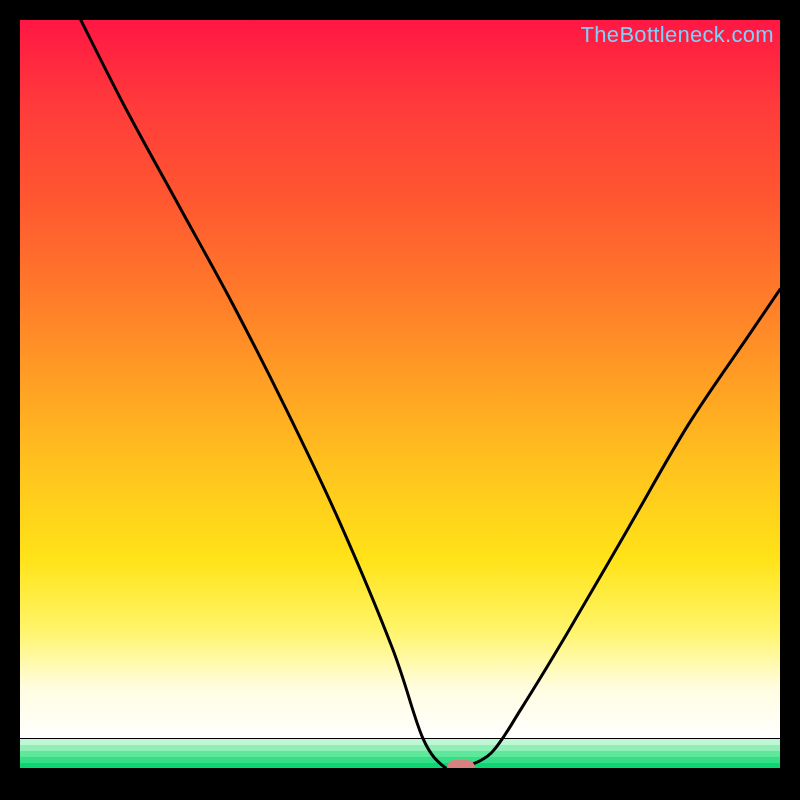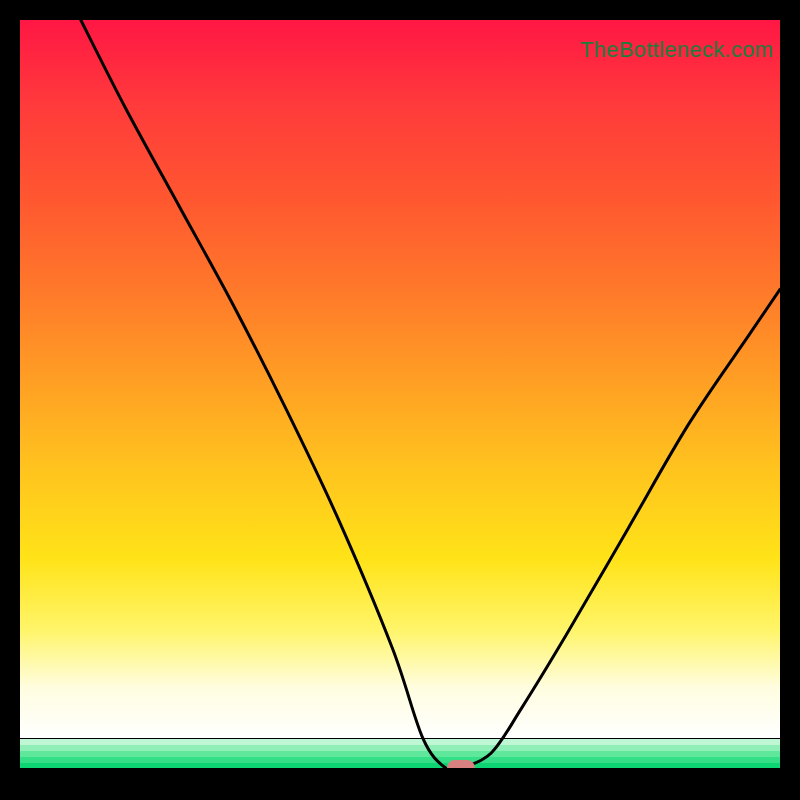--- a/index.html
+++ b/index.html
@@ -54,23 +54,23 @@
   .footer {
     position: absolute;
     left: 0;
     bottom: 0;
     width: 760px;
     height: 12px;
     background: #000000;
   }
   .watermark {
     position: absolute;
-    top: 17px;
+    top: 2px;
     right: 6px;
-    color: #15803d;
+    color: #7dd3fc;
     font-family: Arial, Helvetica, sans-serif;
     font-size: 22px;
     font-weight: 500;
     letter-spacing: 0.3px;
     user-select: none;
   }
   .marker {
     position: absolute;
     width: 28px;
     height: 16px;

